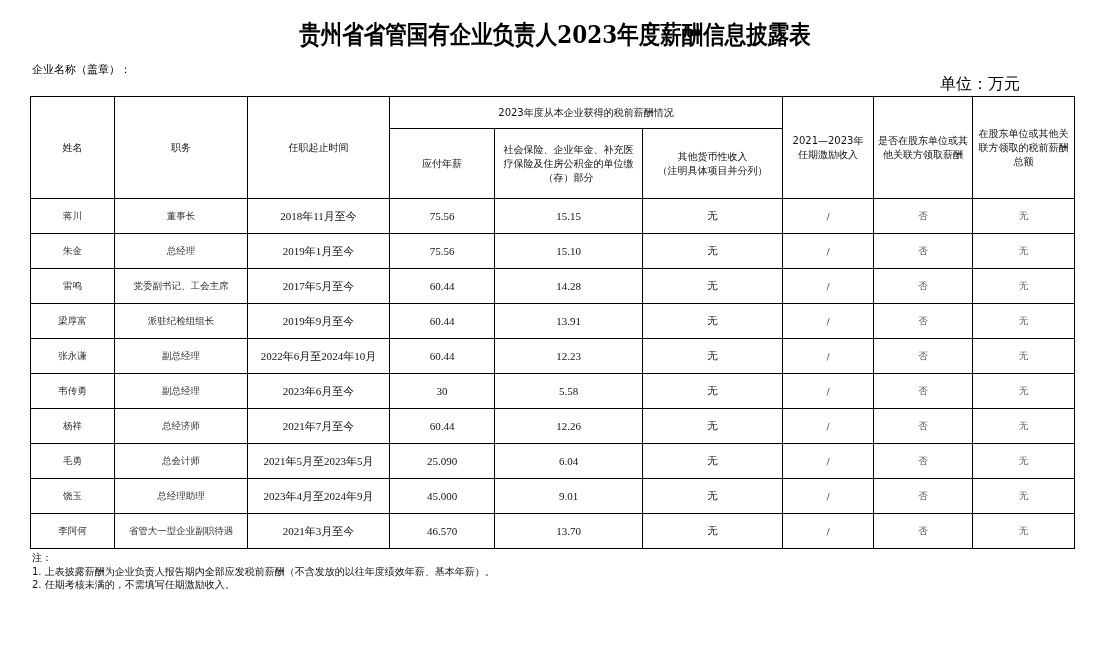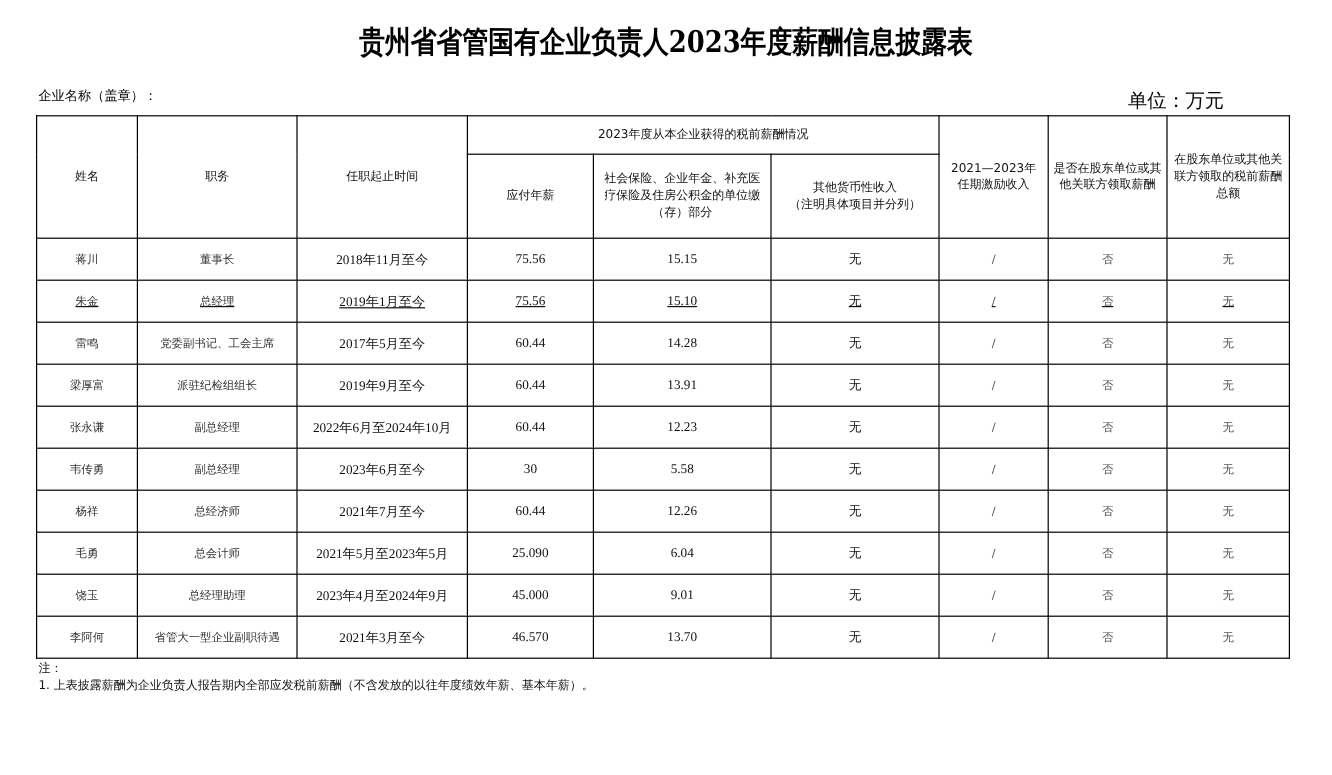--- a/index.html
+++ b/index.html
@@ -8,21 +8,21 @@
       font-family: "DejaVu Serif", "Liberation Serif", serif;
       color: #111;
     }
     .title {
       position: absolute; left: 0; top: 18px; width: 1110px; text-align: center;
       font-size: 25px; font-weight: bold; letter-spacing: 0px; color: #000;
       font-family: "DejaVu Serif", "Liberation Serif", serif;
       transform: scaleX(0.86); transform-origin: 555px 0;
     }
     .company {
-      position: absolute; left: 32px; top: 72px; font-size: 11px; color: #000;
+      position: absolute; left: 32px; top: 62px; font-size: 11px; color: #000;
       font-family: "DejaVu Sans", sans-serif;
     }
     .unit {
       position: absolute; left: 940px; top: 74px; font-size: 16px; color: #000;
       font-family: "DejaVu Sans", sans-serif;
     }
     table.main {
       position: absolute; left: 30px; top: 96px;
       border-collapse: collapse; table-layout: fixed;
       width: 1045px;
@@ -99,21 +99,21 @@
         <td class="cjk">蒋川</td>
         <td class="cjk">董事长</td>
         <td class="num">2018年11月至今</td>
         <td class="num">75.56</td>
         <td class="num">15.15</td>
         <td class="none">无</td>
         <td class="light">/</td>
         <td class="light">否</td>
         <td class="light">无</td>
       </tr>
-      <tr style="height: 35px; text-decoration: underline;">
+      <tr style="height: 35px;">
         <td class="cjk">朱金</td>
         <td class="cjk">总经理</td>
         <td class="num">2019年1月至今</td>
         <td class="num">75.56</td>
         <td class="num">15.10</td>
         <td class="none">无</td>
         <td class="light">/</td>
         <td class="light">否</td>
         <td class="light">无</td>
       </tr>
@@ -204,13 +204,14 @@
         <td class="light">/</td>
         <td class="light">否</td>
         <td class="light">无</td>
       </tr>
     </tbody>
 </table>
 
 <div class="notes">
   <div>注：</div>
   <div>1. 上表披露薪酬为企业负责人报告期内全部应发税前薪酬（不含发放的以往年度绩效年薪、基本年薪）。</div>
+  <div>2. 任期考核未满的，不需填写任期激励收入。</div>
 </div>
 
 </body></html>

